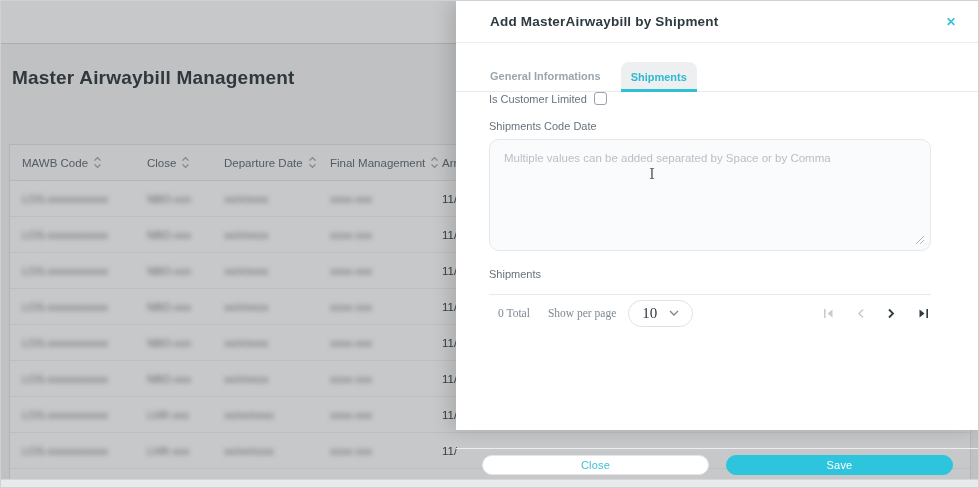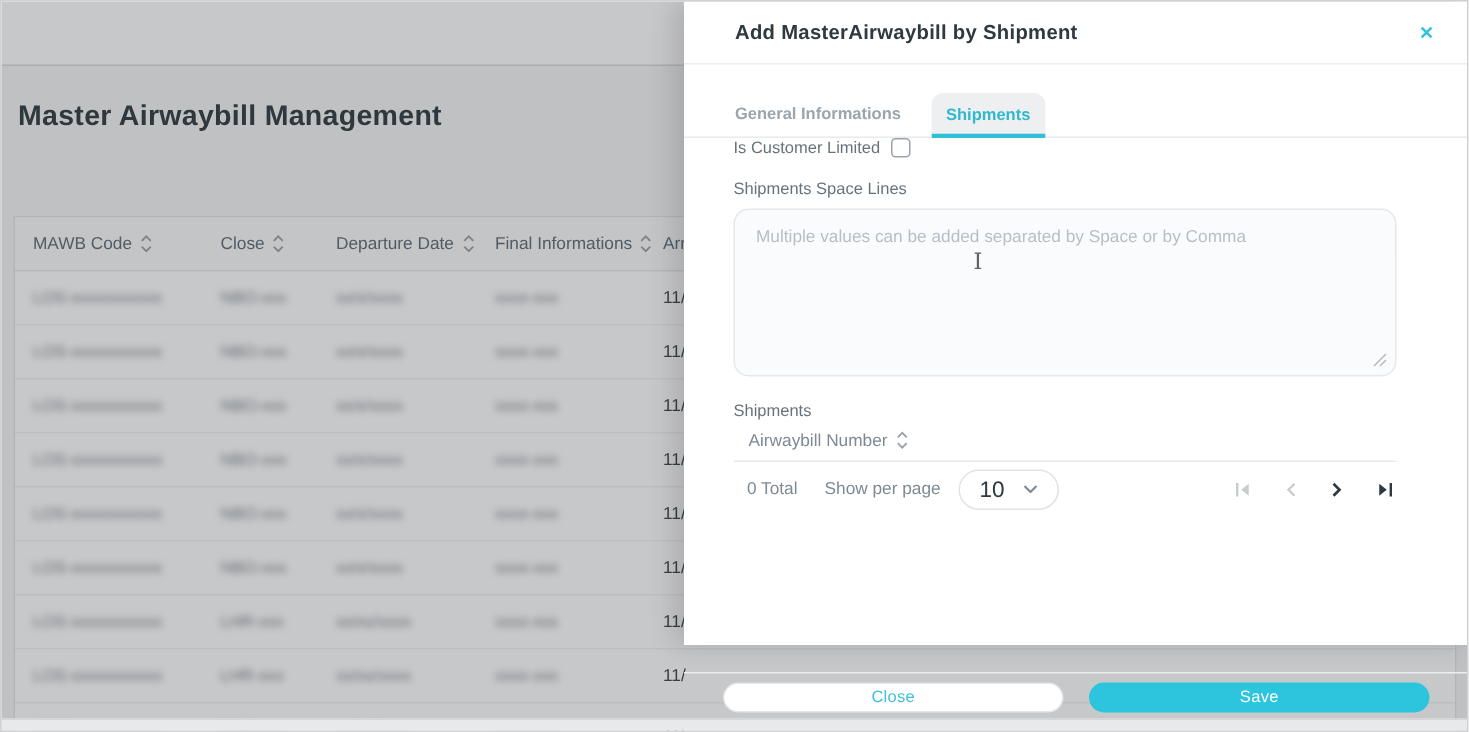--- a/index.html
+++ b/index.html
@@ -54,21 +54,21 @@
     padding:12px 14px; font-family:Liberation Sans, sans-serif; font-size:11.5px; color:#3a444c; }
   textarea.codes::placeholder { color:#b7bfc6; }
   .resize-glyph { position:absolute; right:6px; bottom:6px; }
   .ibeam { position:absolute; left:160px; top:26px; font-family:"DejaVu Serif", serif;
     font-size:15px; color:#5f6569; pointer-events:none; }
 
   .shipments-label { margin-top:17px; font-size:11px; color:#67737c; }
   .mini-head { margin-top:7px; display:grid; grid-template-columns:1fr 1fr;
     padding:0 0 7px 10px; border-bottom:1px solid #e7eaec; }
   .mini-th { display:flex; align-items:center; gap:5px; font-size:11.5px; color:#7e8993; cursor:pointer; }
-  .pager { height:36px; display:flex; align-items:center; font-size:11.5px; color:#7e8993; }
+  .pager { height:36px; display:flex; align-items:center; font-size:11.5px; color:#7e8993;font-family:Liberation Serif, serif; }
   .pager .total { margin-left:9px; }
   .pager .spp { margin-left:18px; }
   .size-select { margin-left:12px; display:flex; align-items:center; gap:12px;
     border:1px solid #dfe3e6; border-radius:14px; padding:4px 13px; cursor:pointer; }
   .size-select .val { color:#2e3a40; font-size:15px; }
   .pager-nav { margin-left:auto; display:flex; align-items:center; gap:22px; padding-right:2px; }
   .nav-btn { display:flex; align-items:center; cursor:pointer; }
   .nav-btn.disabled { cursor:default; }
 
   .modal-footer { position:absolute; left:0; right:0; top:447px; border-top:1px solid #ededee;
@@ -106,21 +106,21 @@
           </svg>
       </div>
       <div class="th">
         <span>Departure Date</span>
         <svg class="sort" width="9" height="13" viewBox="0 0 9 13">
             <path d="M1.5 4.6 L4.5 1.6 L7.5 4.6" fill="none" stroke="#9aa4ac" stroke-width="1.3"></path>
             <path d="M1.5 8.4 L4.5 11.4 L7.5 8.4" fill="none" stroke="#9aa4ac" stroke-width="1.3"></path>
           </svg>
       </div>
       <div class="th">
-        <span>Final Informations</span>
+        <span>Final Management</span>
         <svg class="sort" width="9" height="13" viewBox="0 0 9 13">
             <path d="M1.5 4.6 L4.5 1.6 L7.5 4.6" fill="none" stroke="#9aa4ac" stroke-width="1.3"></path>
             <path d="M1.5 8.4 L4.5 11.4 L7.5 8.4" fill="none" stroke="#9aa4ac" stroke-width="1.3"></path>
           </svg>
       </div>
       <div class="th">
         <span>Arrival</span>
         <svg class="sort" width="9" height="13" viewBox="0 0 9 13">
             <path d="M1.5 4.6 L4.5 1.6 L7.5 4.6" fill="none" stroke="#9aa4ac" stroke-width="1.3"></path>
             <path d="M1.5 8.4 L4.5 11.4 L7.5 8.4" fill="none" stroke="#9aa4ac" stroke-width="1.3"></path>
@@ -214,39 +214,32 @@
       <div class="tab">General Informations</div>
       <div class="tab active">Shipments</div>
     </div>
 
     <div class="content">
       <div class="check-row">
         <span>Is Customer Limited</span>
         <input type="checkbox" class="checkbox" style="">
       </div>
 
-      <div class="field-label">Shipments Space Lines</div>
+      <div class="field-label">Shipments Code Date</div>
       <div class="ta-wrap">
         <textarea class="codes" placeholder="Multiple values can be added separated by Space or by Comma" style=""></textarea>
         <svg class="resize-glyph" width="10" height="10" viewBox="0 0 10 10">
           <path d="M9 1 L1 9 M9 5 L5 9" stroke="#b3bac0" stroke-width="1" fill="none"></path>
         </svg>
         <span class="ibeam">I</span>
       </div>
 
       <div class="shipments-label">Shipments</div>
 
       <div class="mini-head">
-        <div class="mini-th">
-          <span>Airwaybill Number</span>
-          <svg width="9" height="13" viewBox="0 0 9 13">
-              <path d="M1.5 4.6 L4.5 1.6 L7.5 4.6" fill="none" stroke="#9aa4ac" stroke-width="1.3"></path>
-              <path d="M1.5 8.4 L4.5 11.4 L7.5 8.4" fill="none" stroke="#9aa4ac" stroke-width="1.3"></path>
-            </svg>
-        </div>
       </div>
 
       <div class="pager">
         <span class="total">0 Total</span>
         <span class="spp">Show per page</span>
         <div class="size-select">
           <span class="val">10</span>
           <svg width="10" height="6" viewBox="0 0 10 6">
               <path d="M1 1 L5 5 L9 1" fill="none" stroke="#7e8993" stroke-width="1.4"></path>
             </svg>

